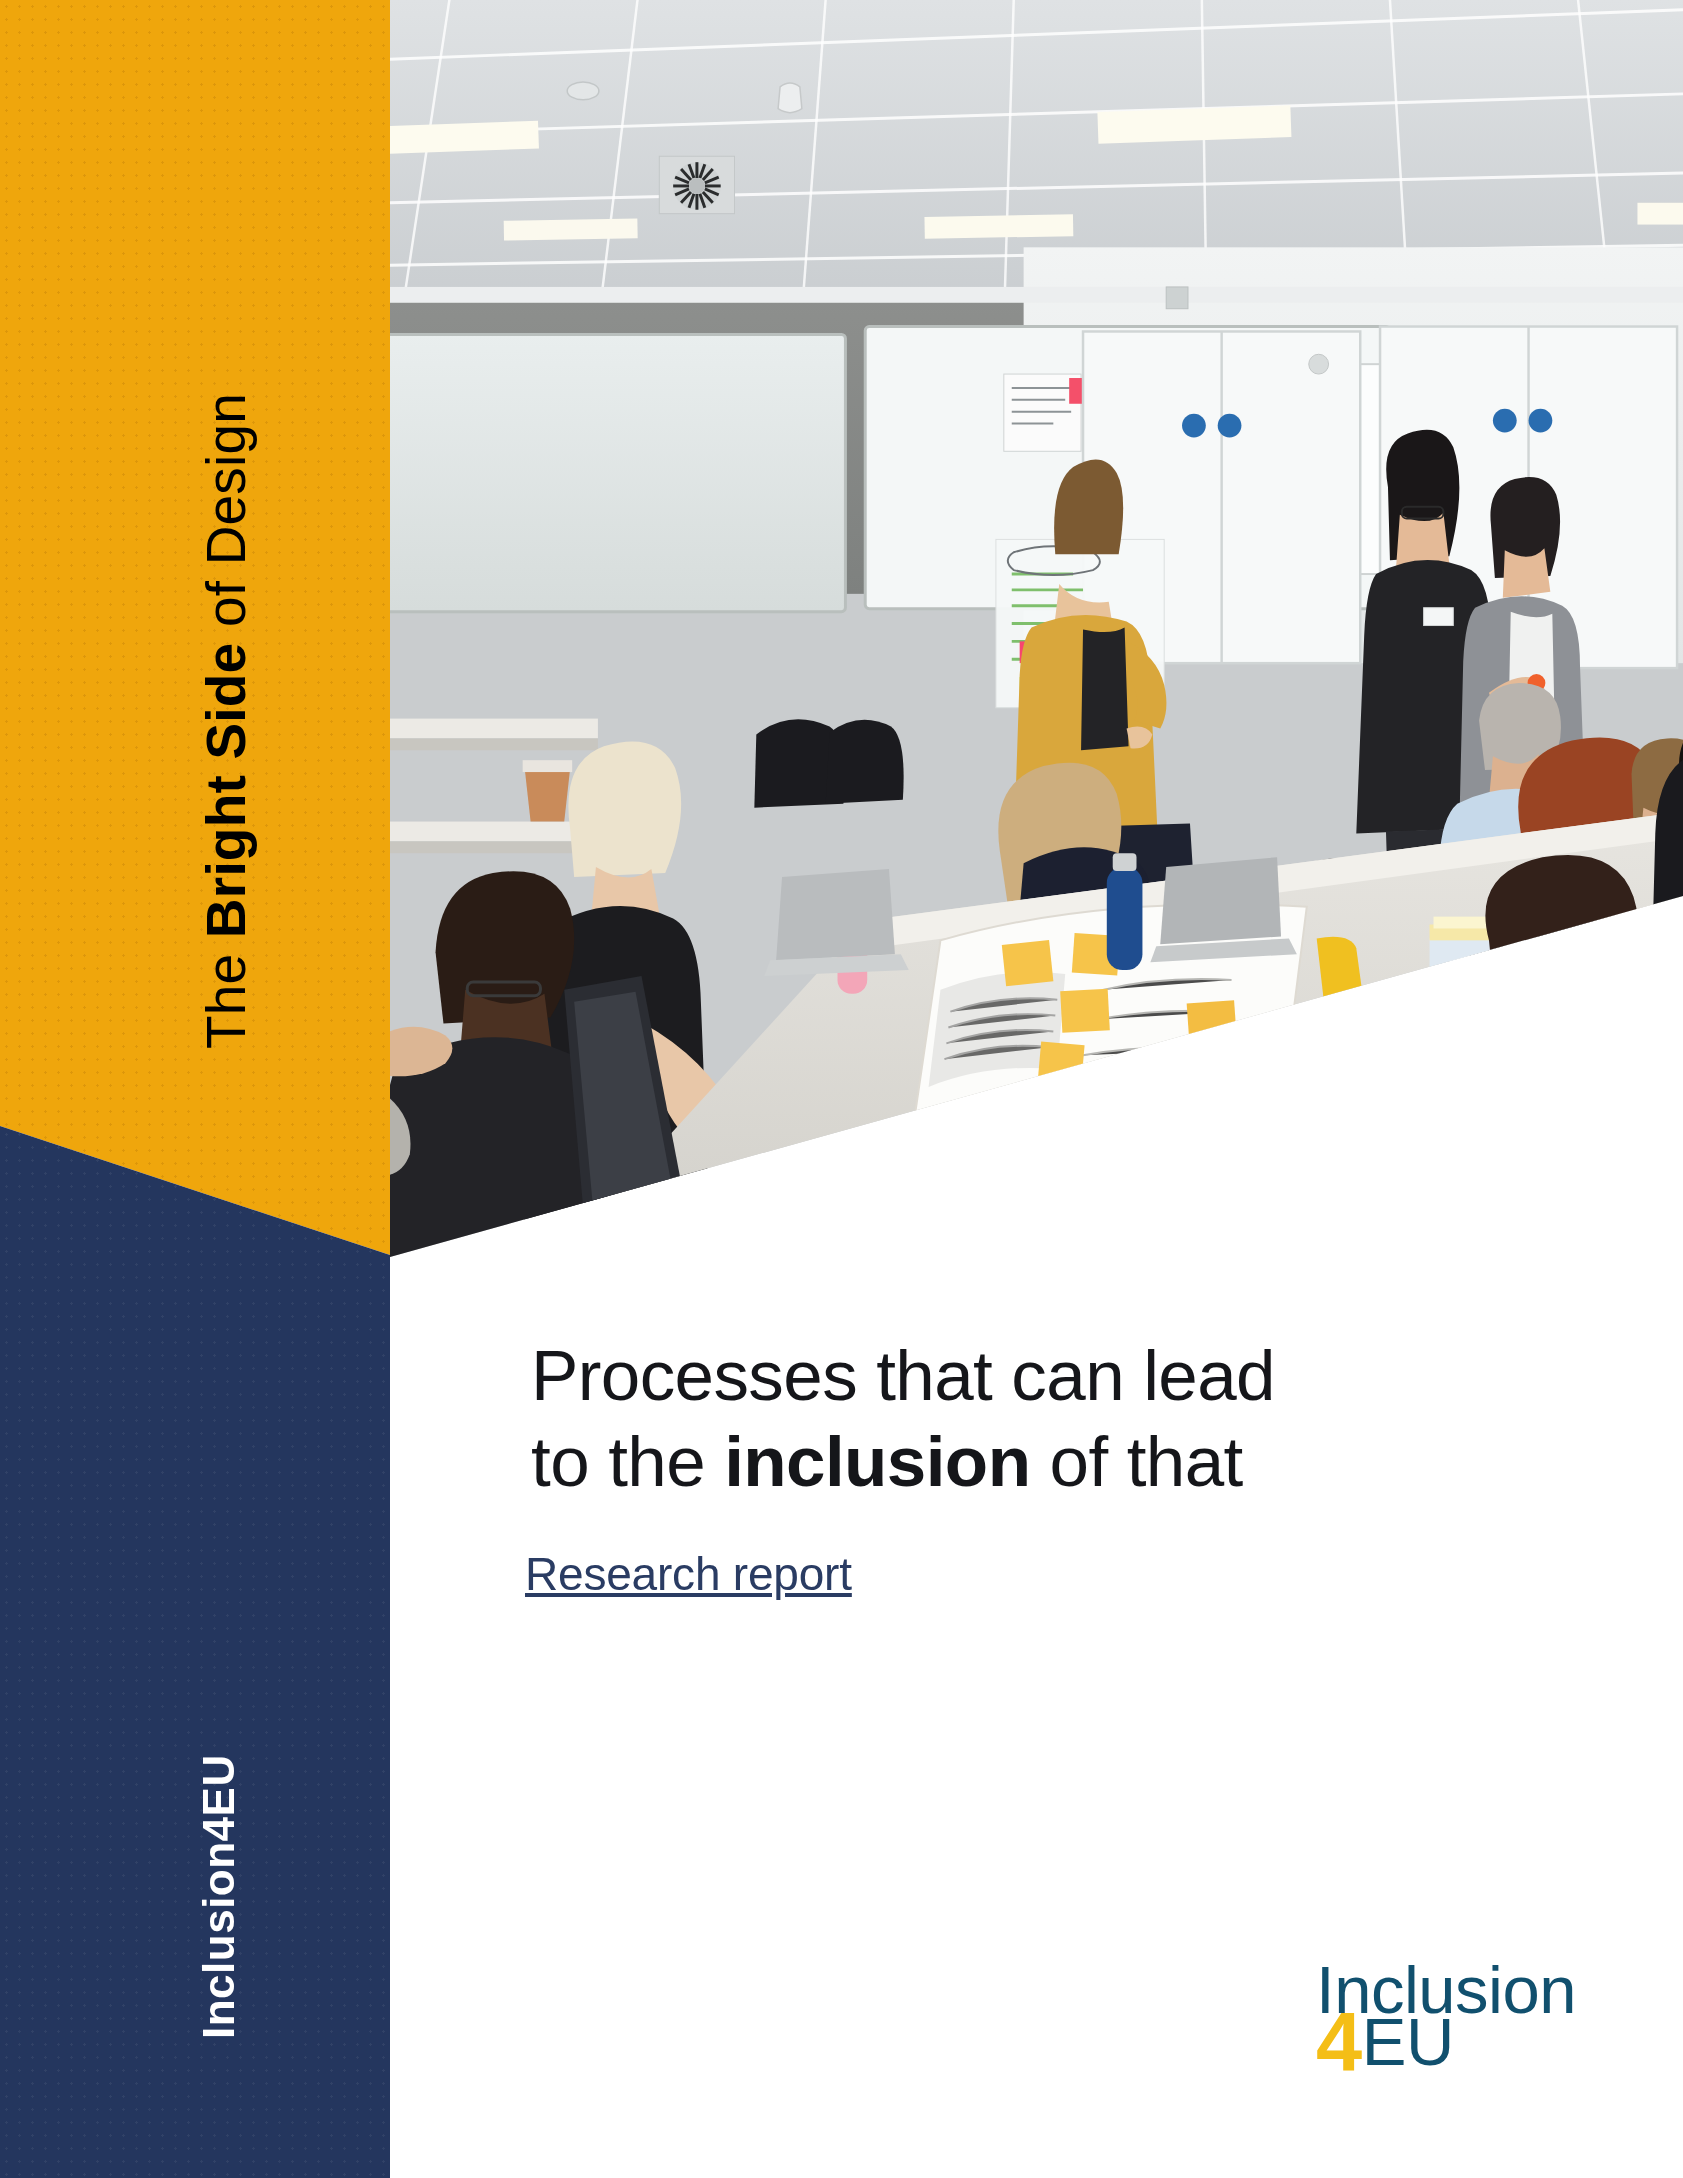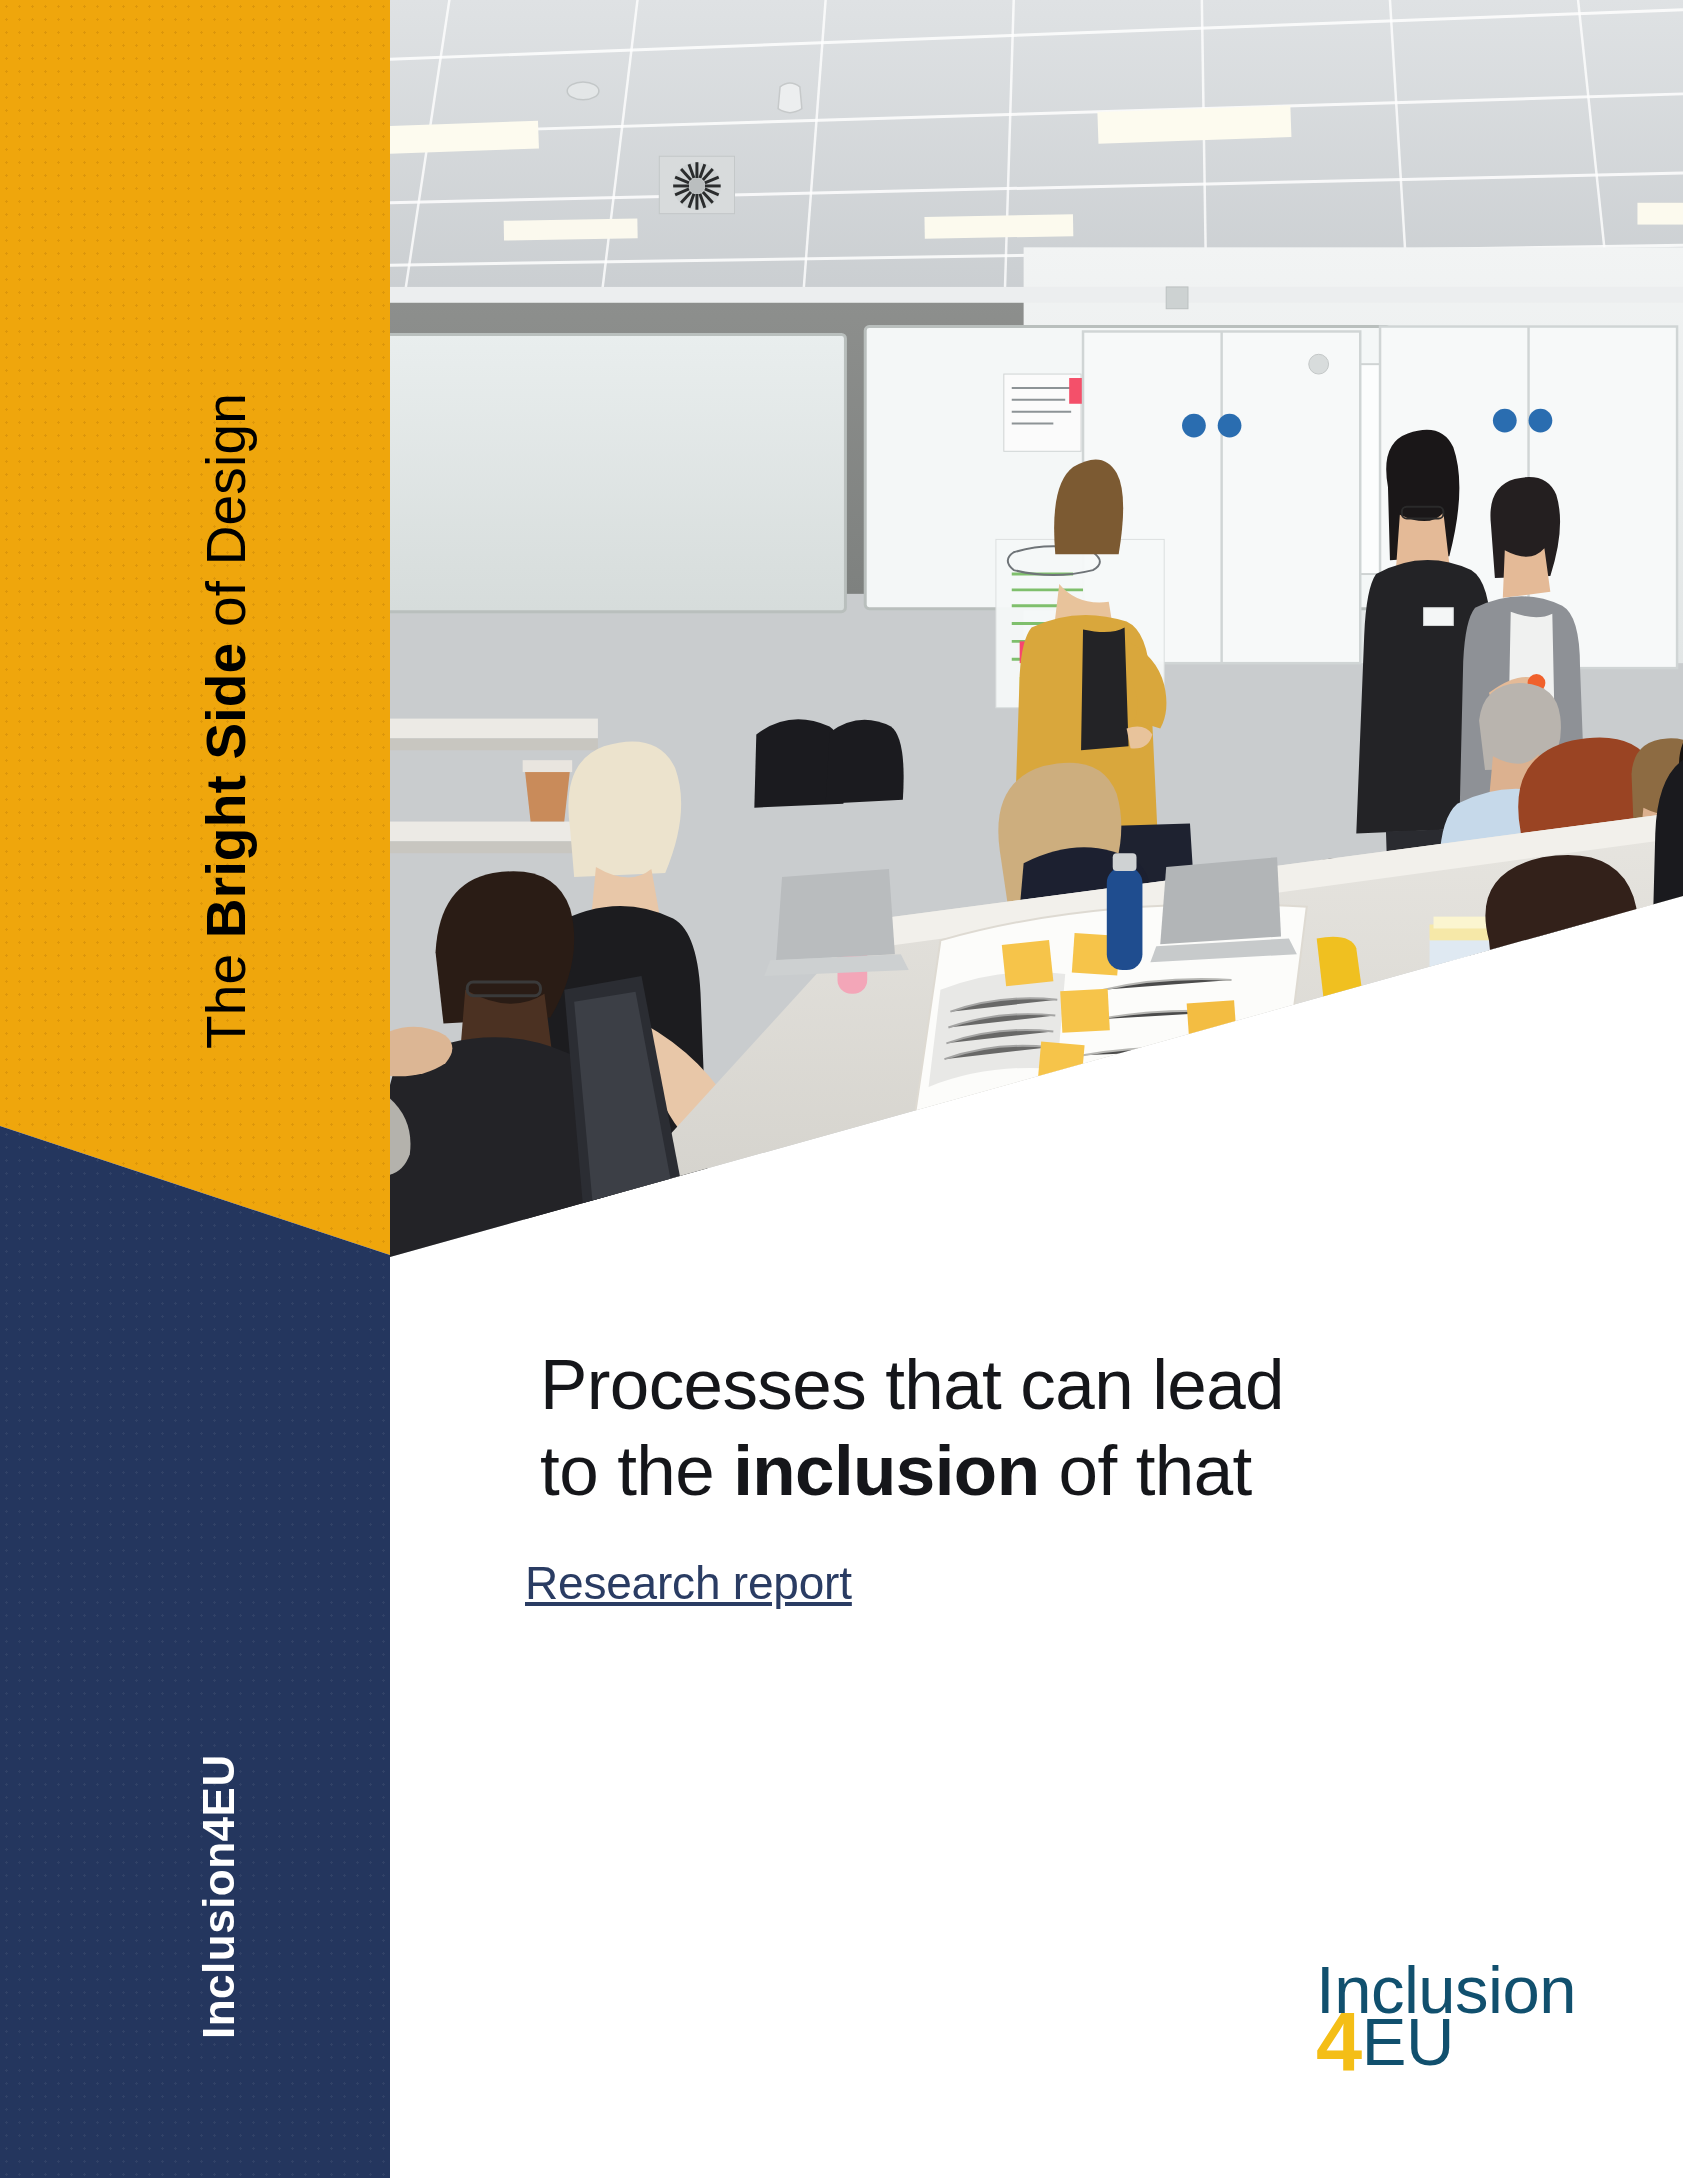--- a/index.html
+++ b/index.html
@@ -93,21 +93,21 @@
     left: 525px;
     top: 1327px;
     width: 990px;
   }
   .main-title {
     font-size: 71px;
     line-height: 1.21;
     font-weight: 300;
     color: #15161a;
     letter-spacing: -0.6px;
-    margin: 15px;
+    margin: 6px;
   }
   .main-title b { font-weight: 700; }
   .subtitle {
     margin: 42px 0 0 0;
     font-size: 46px;
     font-weight: 400;
     color: #2A3C63;
     letter-spacing: -0.2px;
     text-decoration: underline;
   }

